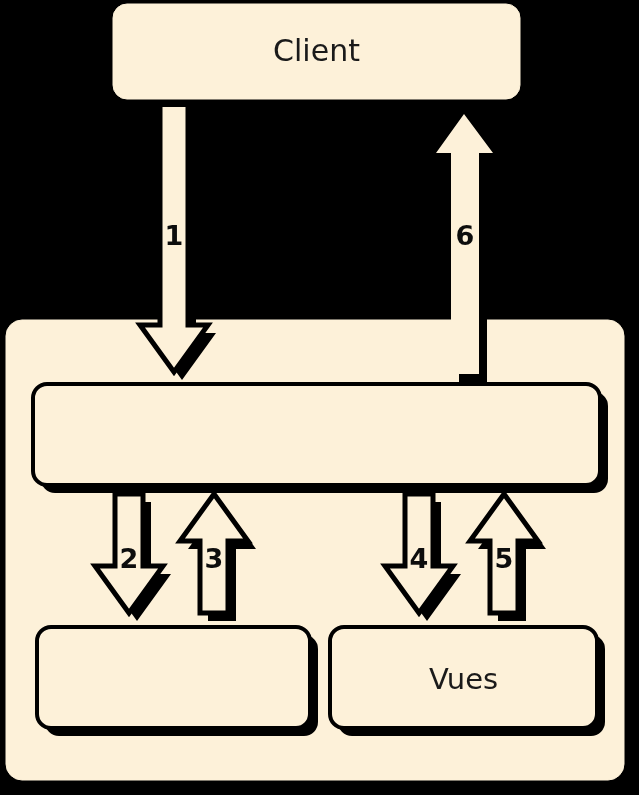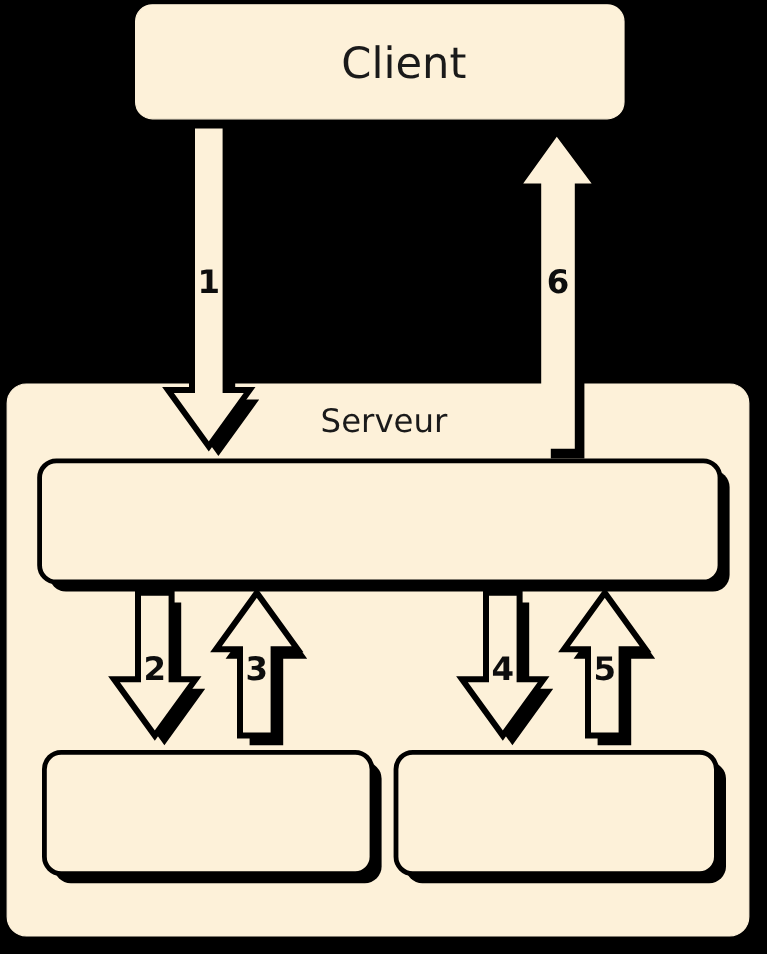--- a/index.html
+++ b/index.html
@@ -82,26 +82,26 @@
 
     <rect x="338" y="635" width="267" height="101" rx="14" ry="14" fill="#000000"></rect>
     <rect x="330" y="627" width="267" height="101" rx="14" ry="14" fill="#FDF1D9" stroke="#000000" stroke-width="4"></rect>
 
     <rect x="121" y="12" width="407" height="95" rx="14" ry="14" fill="#000000"></rect>
     <rect x="113" y="4" width="407" height="95" rx="14" ry="14" fill="#FDF1D9" stroke="#FDF1D9" stroke-width="1"></rect>
   </svg>
 
   <div class="layer">
 
-    <div class="node-label" style="top:33px; left:113px; width:407px; font-size:36px;margin-left:20px;">Client</div>
-
-    <div class="node-label" style="top:336px; left:220px; width:200px; font-size:27px;">Serveur</div>
+    <div class="node-label" style="top:33px; left:113px; width:407px; font-size:30px;">Client</div>
 
 
 
+
+    <div class="node-label" style="top:662px; left:330px; width:267px; font-size:29px;">Vues</div>
 
     <div class="arrow-num" style="top:220px; left:154px; width:40px; font-size:27px;">1</div>
 
     <div class="arrow-num" style="top:543px; left:109px; width:40px; font-size:27px;">2</div>
 
     <div class="arrow-num" style="top:543px; left:194px; width:40px; font-size:27px;">3</div>
 
     <div class="arrow-num" style="top:543px; left:399px; width:40px; font-size:27px;">4</div>
 
     <div class="arrow-num" style="top:543px; left:484px; width:40px; font-size:27px;">5</div>

